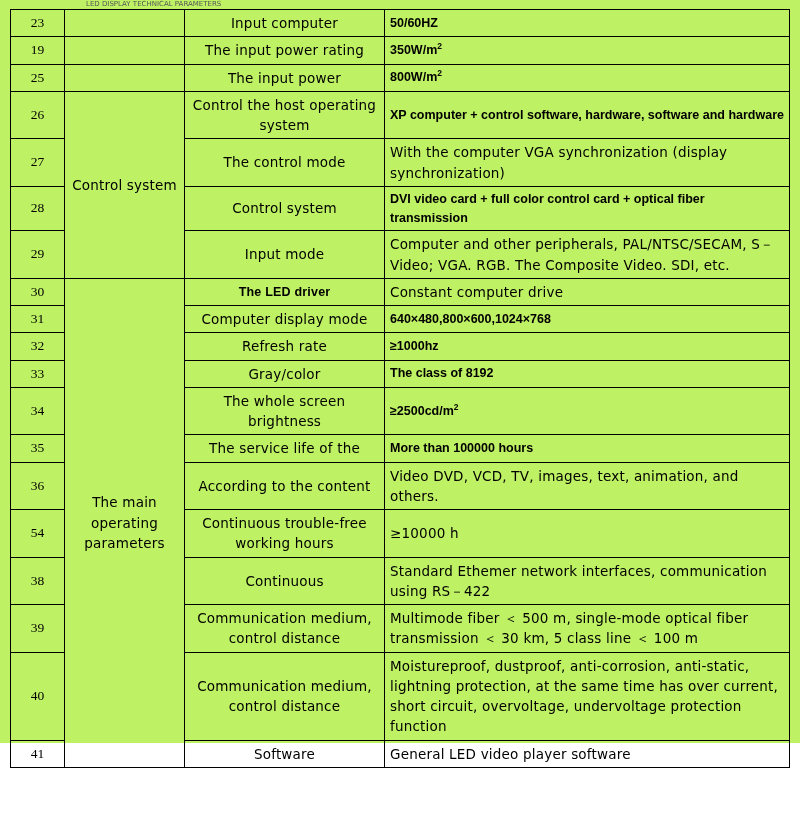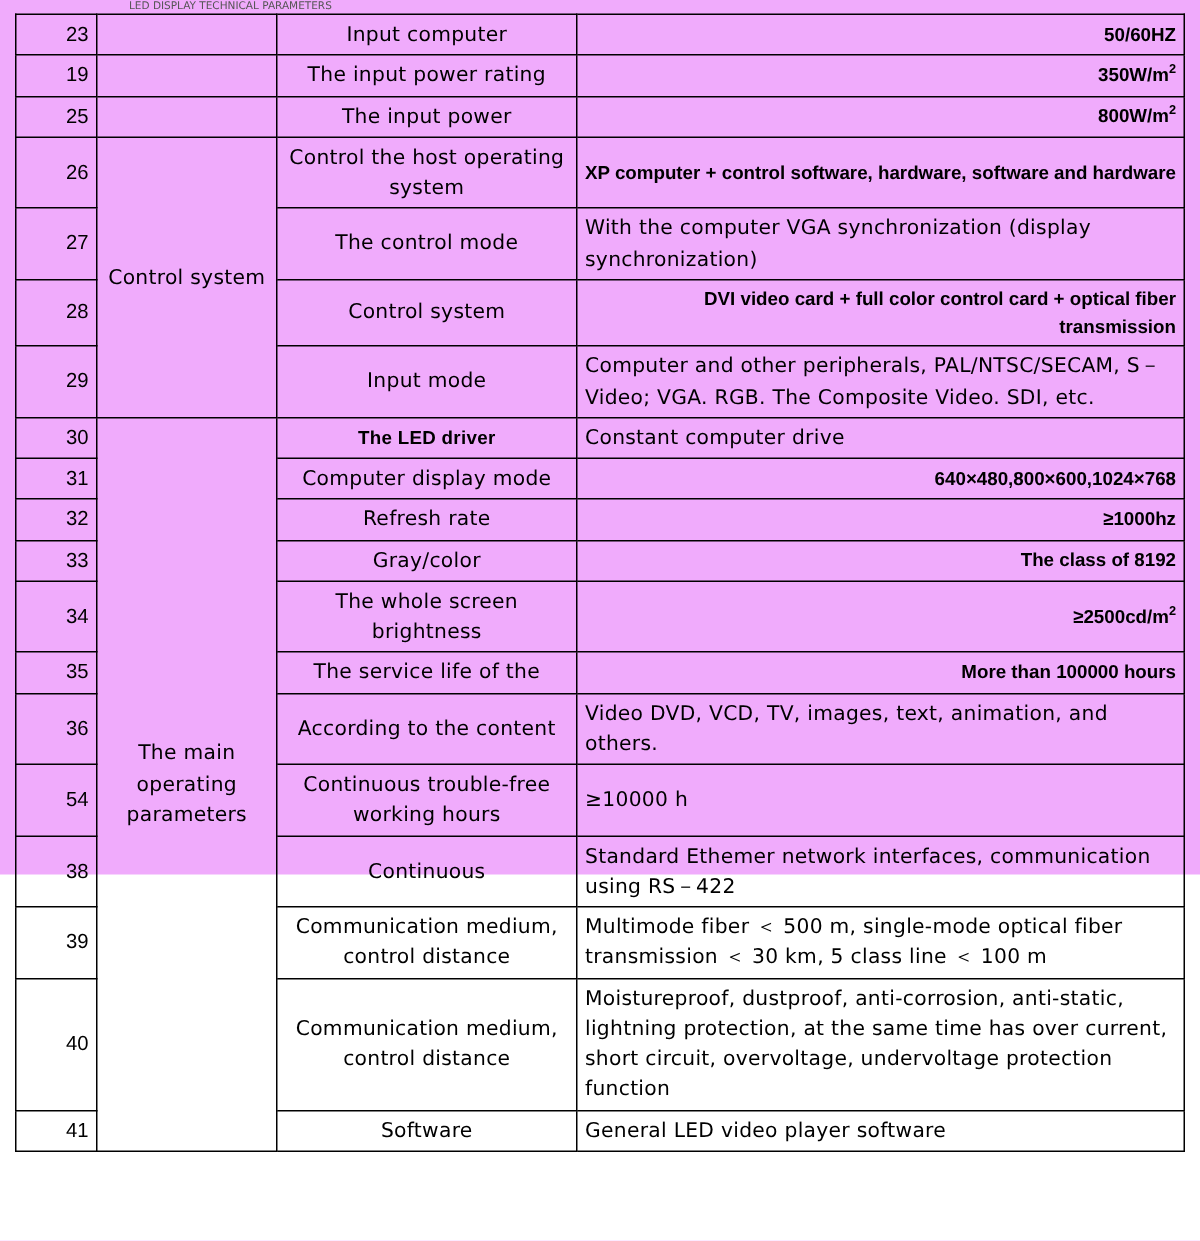--- a/index.html
+++ b/index.html
@@ -10,22 +10,22 @@
   body {
     width: 800px;
     height: 827px;
     font-family: "Liberation Serif", serif;
     color: #000000;
     overflow: hidden;
   }
   .page {
     position: relative;
     width: 800px;
-    height: 583px;
-    background: #f0abfc;
+    height: 743px;
+    background: #bef264;
     box-sizing: border-box;
   }
   .topstub {
     position: absolute;
     left: 86px;
     top: 0px;
     width: 300px;
     height: 9px;
     overflow: hidden;
     font-size: 7px;
@@ -44,22 +44,22 @@
   }
   table.spec td {
     border: 1px solid #000000;
     padding: 3px 5px;
     vertical-align: middle;
     font-size: 13.5px;
     line-height: 1.5;
   }
   td.c-no {
     width: 54px;
-    text-align: right;
-    font-family: Liberation Sans, sans-serif;
+    text-align: center;
+    font-family: Liberation Serif, serif;
     font-size: 13px;
   }
   td.c-group {
     width: 120px;
     text-align: center;
     font-family: "DejaVu Sans", sans-serif;
     font-size: 12.5px;
     letter-spacing: 0.2px;
     line-height: 1.6;
   }
@@ -79,21 +79,20 @@
     line-height: 1.7;
     padding-left: 8px;
   }
   td.c-val.bold, td.c-item.bold {
     font-weight: bold;
     font-family: "Liberation Sans", sans-serif;
     font-size: 12.5px;
   }
   td.c-val.bold {
     letter-spacing: 0;
-    text-align: right;
   }
   sup {
     font-size: 0.68em;
     vertical-align: super;
     line-height: 0;
   }
 </style>
 </head>
 <body>
 

